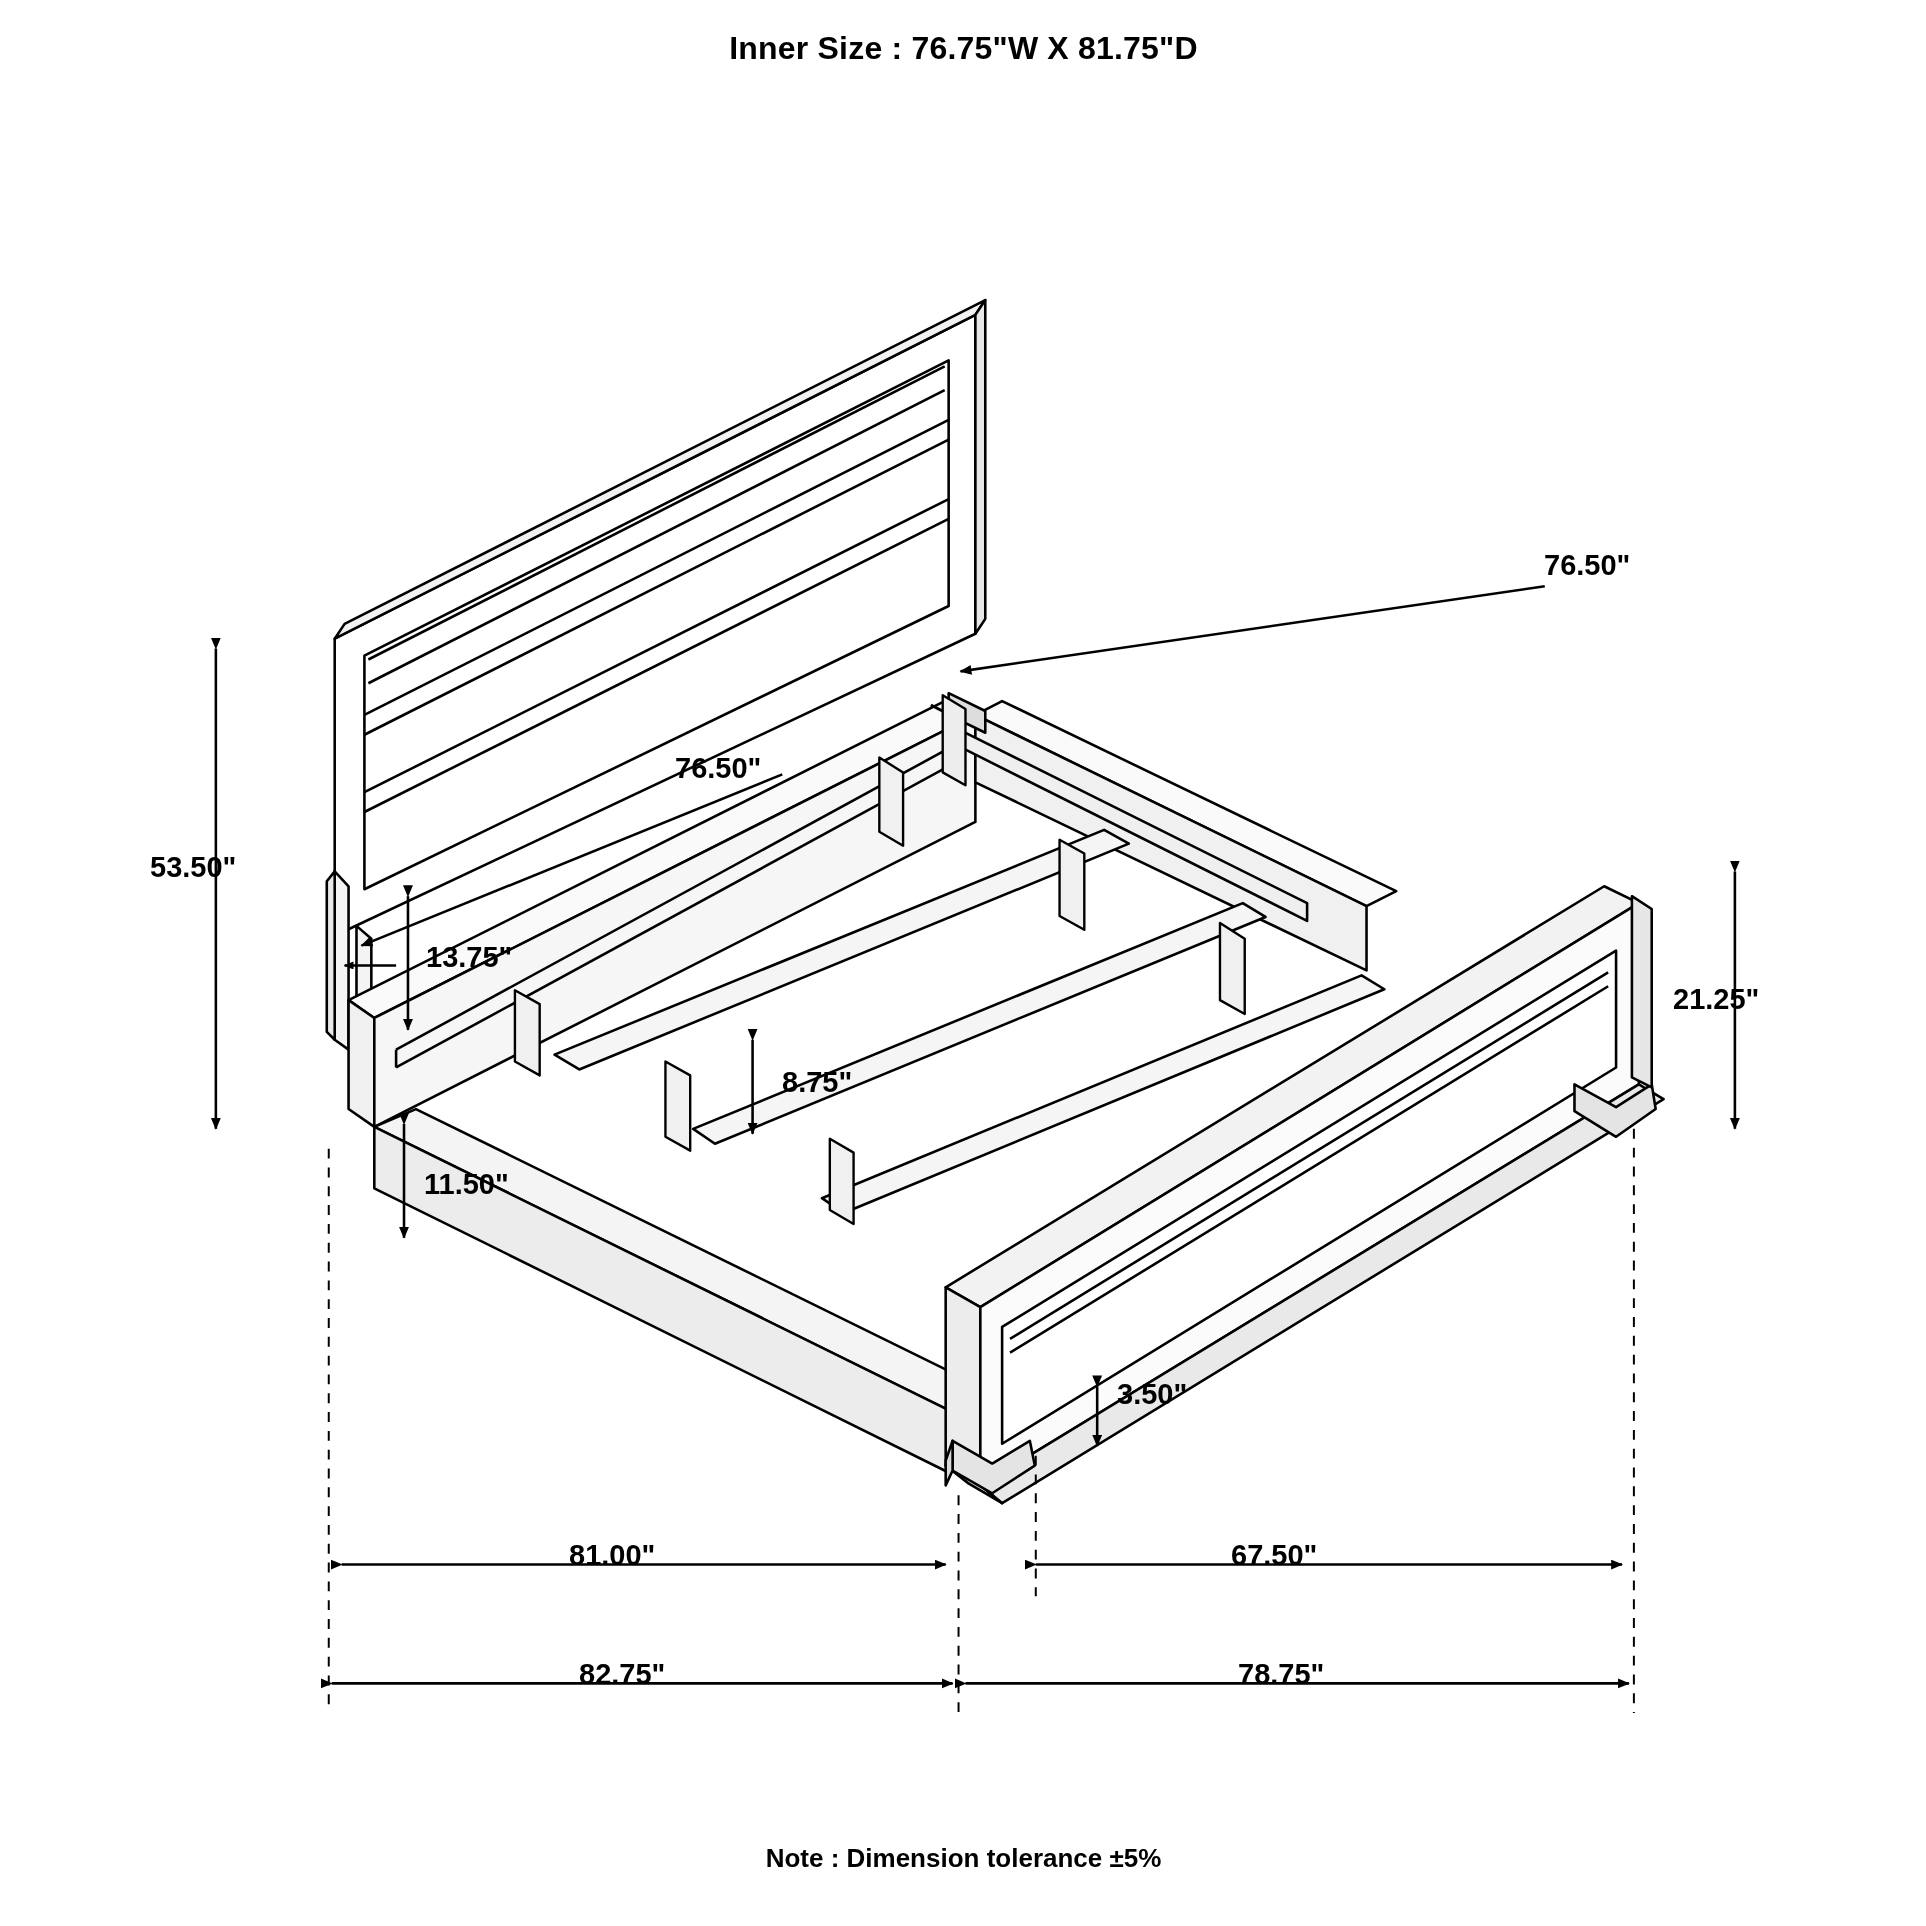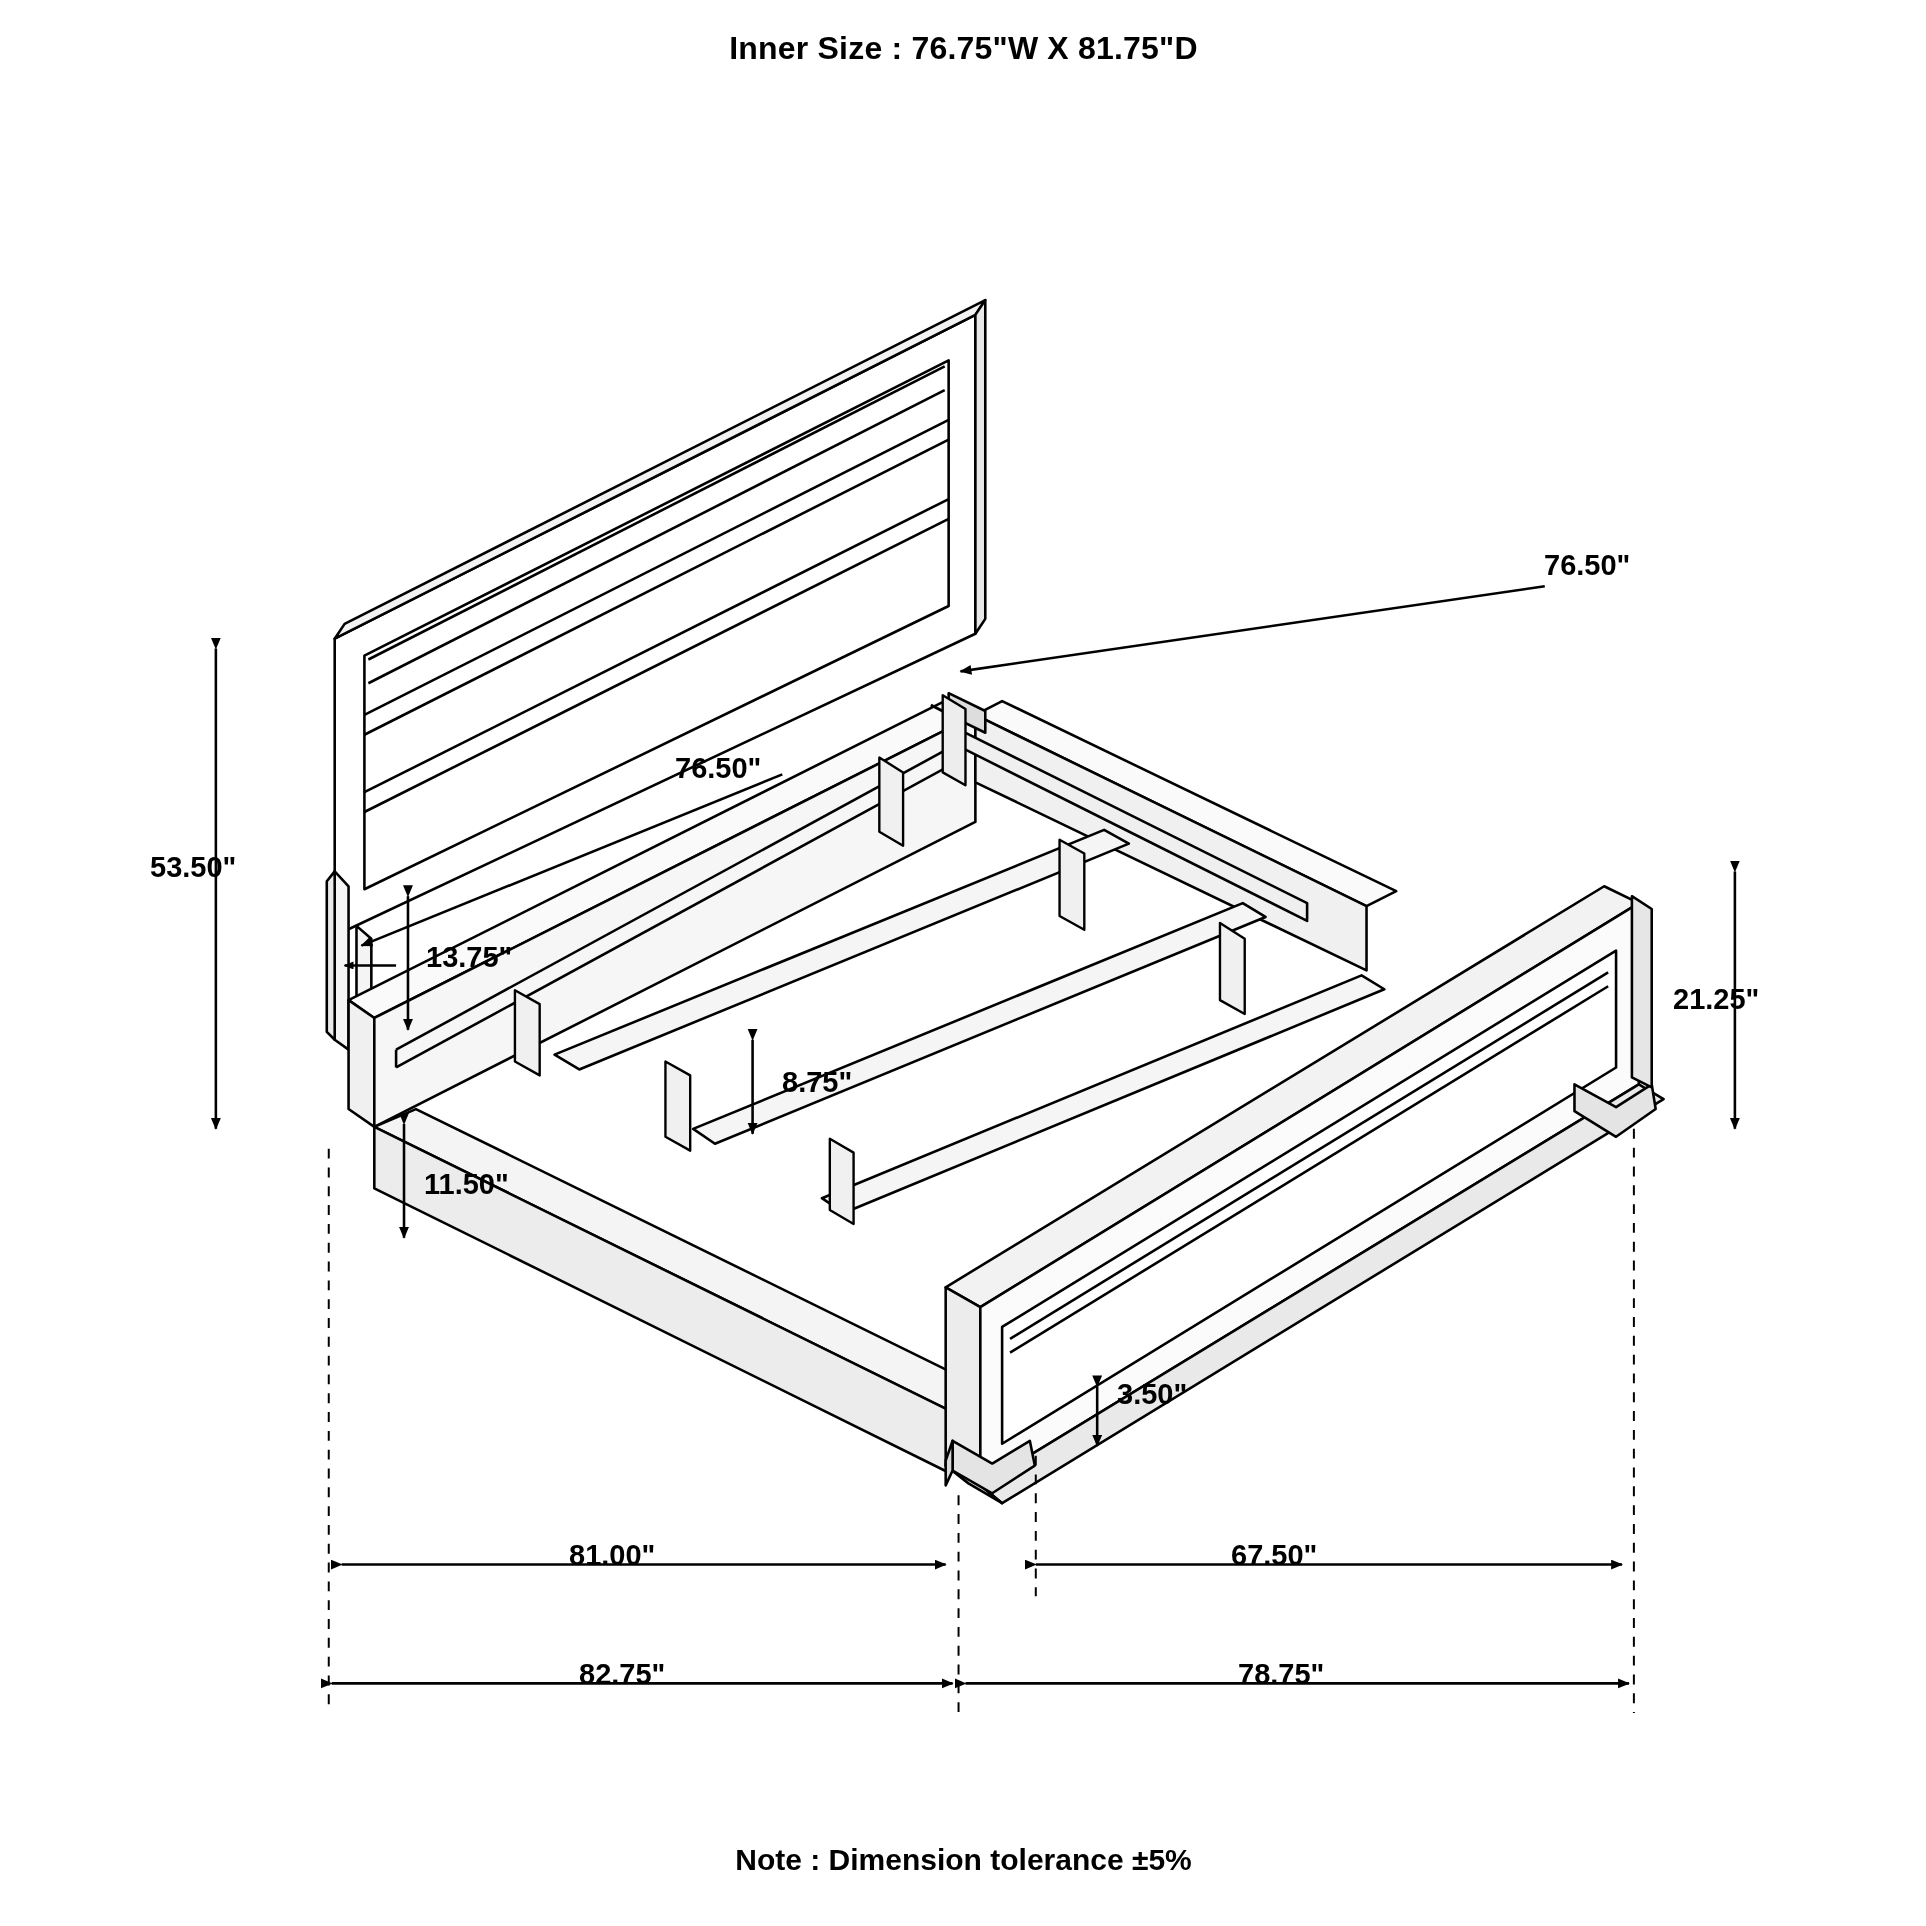--- a/index.html
+++ b/index.html
@@ -4,21 +4,21 @@
 <style>
   html,body{margin:0;padding:0;background:#ffffff;}
   body{width:1927px;height:1927px;font-family:"Liberation Sans",sans-serif;color:#000;position:relative;overflow:hidden;}
   #stage{position:absolute;left:0;top:0;width:1927px;height:1927px;}
   .title{
     position:absolute;left:0;top:30px;width:1927px;text-align:center;
     font-size:32px;font-weight:bold;letter-spacing:0.2px;
   }
   .note{
     position:absolute;left:0;top:1843px;width:1927px;text-align:center;
-    font-size:30px;font-weight:bold;
+    font-size:26px;font-weight:bold;
   }
   svg{position:absolute;left:0;top:0;width:1927px;height:1927px;}
   .dimlabel{
     position:absolute;font-size:29px;font-weight:bold;white-space:nowrap;
   }
 </style>
 </head>
 <body>
 
 <div id="stage">

